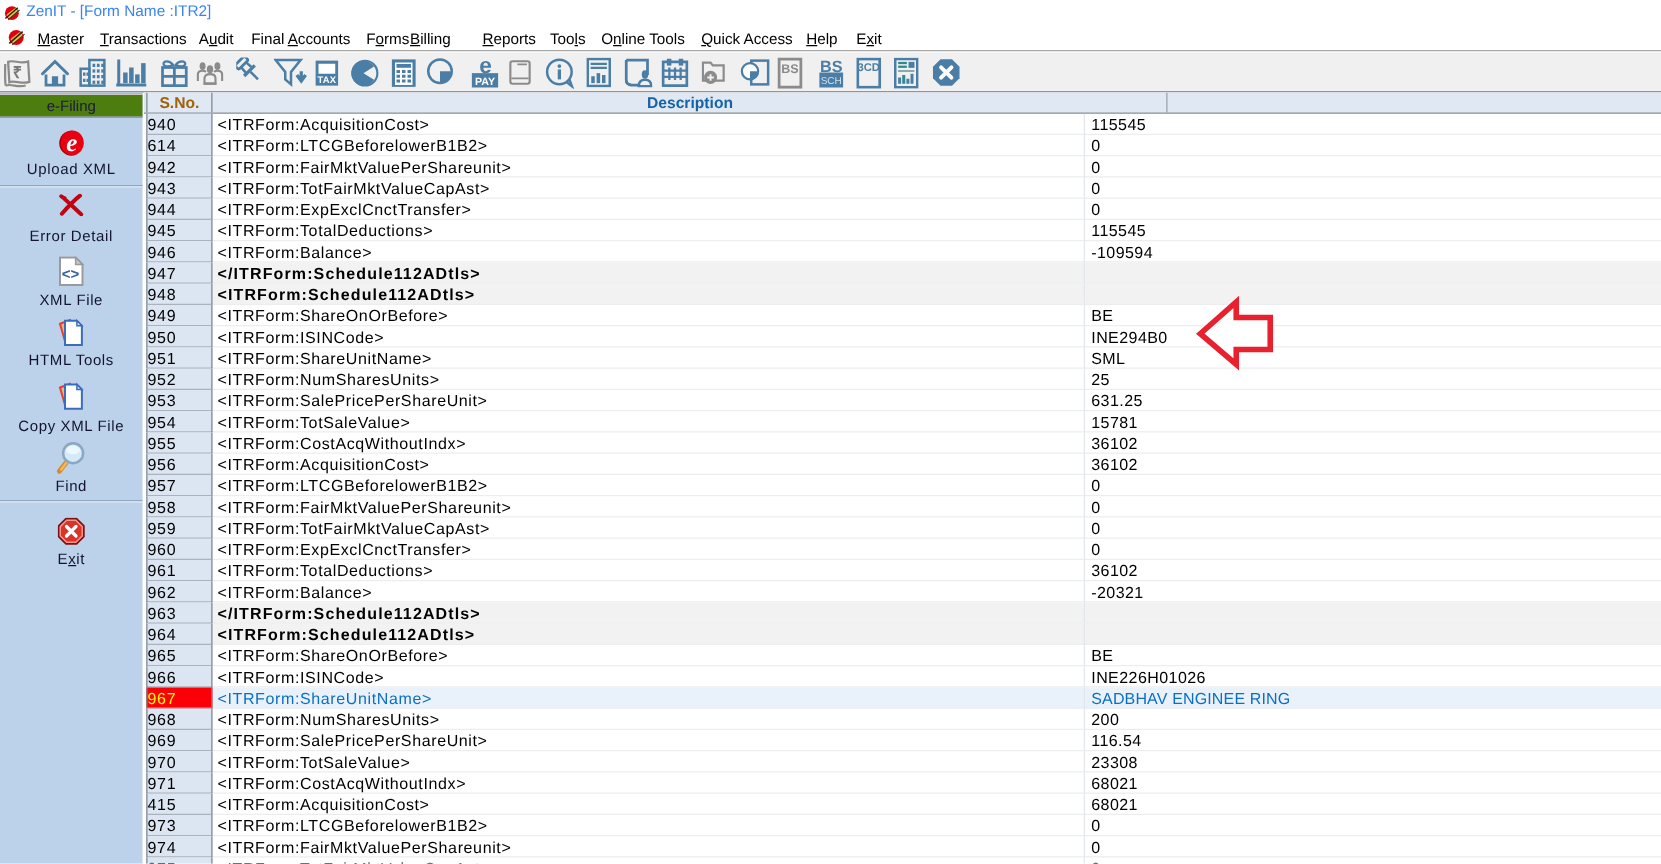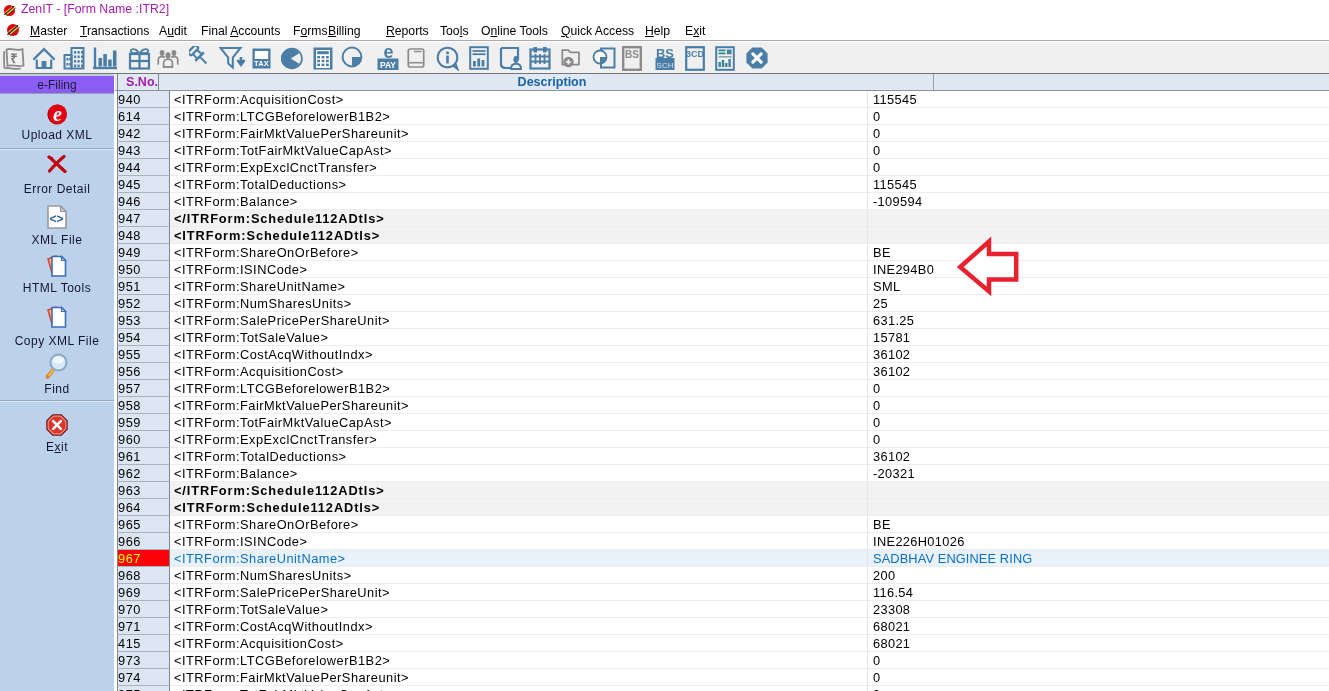--- a/index.html
+++ b/index.html
@@ -1,42 +1,42 @@
 <!DOCTYPE html>
 <html><head>
 <meta charset="utf-8">
 <style>
 * { margin:0; padding:0; box-sizing:border-box; }
 html,body { width:1329px; height:691px; overflow:hidden; background:#fff;
   font-family:"Liberation Sans", sans-serif; }
 #app { position:absolute; left:0; top:0; width:1329px; height:691px; overflow:hidden; }
 
 #titlebar { position:absolute; left:0; top:0; width:1329px; height:20px; background:#fff; }
-#titlebar .txt { position:absolute; left:21px; top:2px; font-size:12.3px; color:#a21caf; }
+#titlebar .txt { position:absolute; left:21px; top:2px; font-size:12.3px; color:#3b82f6; }
 
 #menubar { position:absolute; left:0; top:20px; width:1329px; height:21px; background:#fff; border-bottom:1px solid #a9a9a9; }
 #menubar span.mi { position:absolute; top:4px; font-size:12.2px; color:#000; }
 
 #toolbar { position:absolute; left:0; top:42px; width:1329px; height:32px; background:#f0f0f0; border-bottom:1px solid #73787e; }
 .tbi { position:absolute; top:4px; }
 
 #sidebar { position:absolute; left:0; top:74px; width:114px; height:617px; background:#bcd2ea; }
-#efhead { position:absolute; left:0; top:1px; width:114px; height:19px; background:#8b5cf6;
+#efhead { position:absolute; left:0; top:1px; width:114px; height:19px; background:#4d7c0f;
   border-top:1px solid #c8c8c8; border-bottom:1px solid #96a0ad; text-align:center;
   font-size:12px; color:#1b1b35; line-height:18px; }
 .sbtn { position:absolute; left:0; width:114px; text-align:center; font-size:12px; letter-spacing:0.5px; color:#14142e; }
 .sep { position:absolute; left:0; width:114px; height:2px;
   border-top:1px solid #93a6bd; border-bottom:1px solid #dde9f6; }
 .sico { position:absolute; left:0; width:114px; text-align:center; }
 
 #tbl { position:absolute; left:115px; top:74px; width:1214px; height:617px; background:#fff; overflow:hidden; }
 #tblhead { position:absolute; left:0; top:0; width:1214px; height:17px; background:#dfe8f3;
   border-bottom:1px solid #8e9299; }
-#tblhead .h1 { position:absolute; left:2px; top:0; width:42px; height:16px; text-align:right;
-  font-weight:bold; font-size:12.5px; color:#a21caf; line-height:16px;
+#tblhead .h1 { position:absolute; left:2px; top:0; width:53px; height:16px; text-align:center;
+  font-weight:bold; font-size:12.5px; color:#a16207; line-height:16px;
   border-left:1px solid #7f868e; border-right:1px solid #7f868e; }
 #tblhead .h2 { position:absolute; left:56px; top:0; width:763px; height:16px; text-align:center;
   font-weight:bold; font-size:12.5px; color:#1663a5; line-height:16px; border-right:1px solid #9aa0a8; }
 #rows { position:absolute; left:0; top:17px; width:1214px; }
 .row { position:relative; width:1214px; height:17px; }
 .sn { position:absolute; left:2px; top:0; width:53px; height:100%; background:#dce6f2;
   border-left:1px solid #7f868e; border-right:1px solid #7f868e; border-bottom:1px solid #a9b2bd;
   text-align:left; padding-right:16px; font-size:12.8px; letter-spacing:0.55px; color:#000; line-height:17px; }
 .dc { position:absolute; left:55px; top:0; width:698px; height:100%;
   border-bottom:1px solid #ebedf0; border-right:1px solid #e3e6ea;

